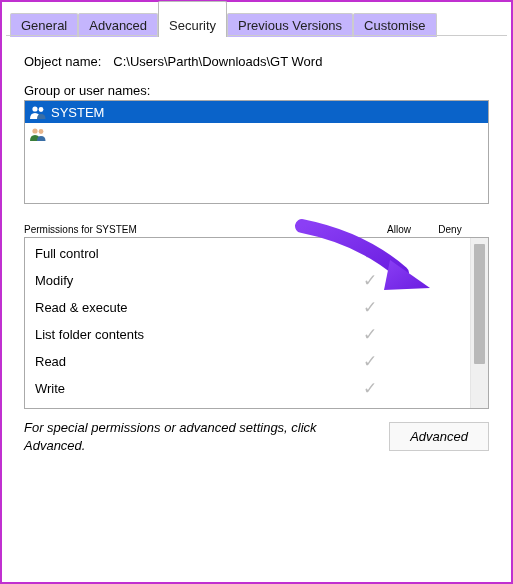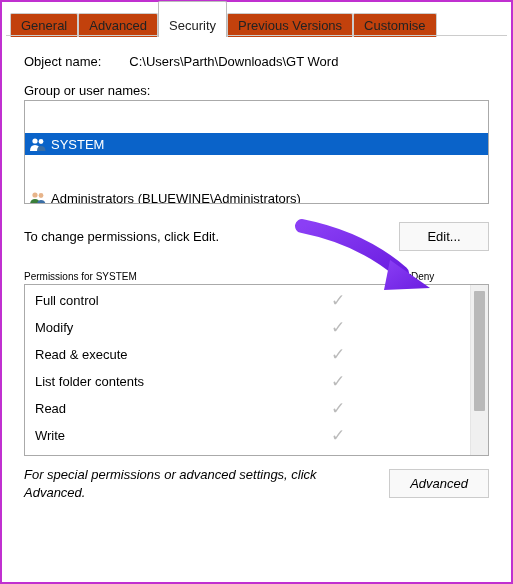--- a/index.html
+++ b/index.html
@@ -23,21 +23,21 @@
     display: flex;
     align-items: flex-end;
     padding-left: 6px;
     height: 28px;
     position: relative;
   }
   .tab {
     border: 1px solid #ccc;
     border-bottom: none;
     padding: 4px 10px 4px 10px;
-    background: #c2410c;
+    background: #c4b5fd;
     font-size: 13px;
     color: #222;
     border-top-left-radius: 2px;
     border-top-right-radius: 2px;
     margin-right: 0px;
     position: relative;
     top: 1px;
     cursor: pointer;
   }
   .tab.active {
@@ -51,37 +51,36 @@
     left: 2px; right: 2px;
     bottom: 0;
     height: 1px;
     background: #ccc;
     z-index: 0;
   }
   .content {
     padding: 18px 20px 10px 20px;
   }
   .row { margin-bottom: 14px; }
-  .obj-row { display: flex; gap: 28px; }
+  .obj-row { display: flex; gap: 12px; }
   .label { color: #000; }
   .group-list {
     border: 1px solid #aaa;
     height: 104px;
     margin-top: 2px;
     background: #fff;
     overflow: hidden;
   }
   .list-item {
     display: flex;
     align-items: center;
     padding: 1px 4px;
     font-size: 13px;
     height: 22px;
     cursor: pointer;
-    margin-top: 32px;
   }
   .list-item.selected {
     background: #0a63c9;
     color: #fff;
   }
   .usr-icon {
     width: 18px; height: 16px;
     margin-right: 4px;
     display: inline-flex;
     align-items: center;
@@ -103,38 +102,37 @@
     min-width: 90px;
     text-align: center;
   }
   .perm-header {
     display: flex;
     margin-top: 20px;
     font-size: 10px;
   }
   .perm-header .col-name { flex: 1; }
   .perm-header .col-allow { width: 92px; text-align: right; }
-  .perm-header .col-deny { width: 78px; }
+  .perm-header .col-deny { width: 78px; text-align: center; }
   .perm-box {
     border: 1px solid #aaa;
     margin-top: 2px;
     position: relative;
     height: 172px;
     display: flex;
   }
   .perm-scroll {
     flex: 1;
     padding: 2px 0 0 10px;
   }
   .perm-row {
     display: flex;
     align-items: center;
     height: 27px;
     font-size: 13px;
-    gap: 32px;
   }
   .perm-row .p-name { flex: 1; }
   .perm-row .p-allow { width: 80px; text-align: center; color: #bbb; font-size: 17px; }
   .perm-row .p-deny { width: 60px; text-align: center; }
   .scrollbar {
     width: 18px;
     background: #f0f0f0;
     position: relative;
     border-left: 1px solid #e5e5e5;
   }
@@ -211,29 +209,24 @@
           </div>
           <div class="list-item">
             <span class="usr-icon">
               <svg width="18" height="16" viewBox="0 0 18 16">
     <circle cx="6" cy="5" r="2.6" fill="#e7b48a"></circle>
     <path d="M1 15 Q1 9 6 9 Q11 9 11 15 Z" fill="#3a7e3a"></path>
     <circle cx="12" cy="5.5" r="2.4" fill="#e7b48a"></circle>
     <path d="M8 15 Q8 10 12 10 Q16.5 10 16.5 15 Z" fill="#3a6ea5"></path>
   </svg>
             </span>
-            <span>Administrators (BLUEWINE\Administrators)</span>
           </div>
         </div>
     </div>
 
-    <div class="edit-row">
-      <span>To change permissions, click Edit.</span>
-      <div class="btn">Edit...</div>
-    </div>
 
     <div class="perm-header">
       <span class="col-name">Permissions for SYSTEM</span>
       <span class="col-allow">Allow</span>
       <span class="col-deny">Deny</span>
     </div>
 
     <div class="perm-box">
       <div class="perm-scroll" id="perm-scroll">
           <div class="perm-row">

